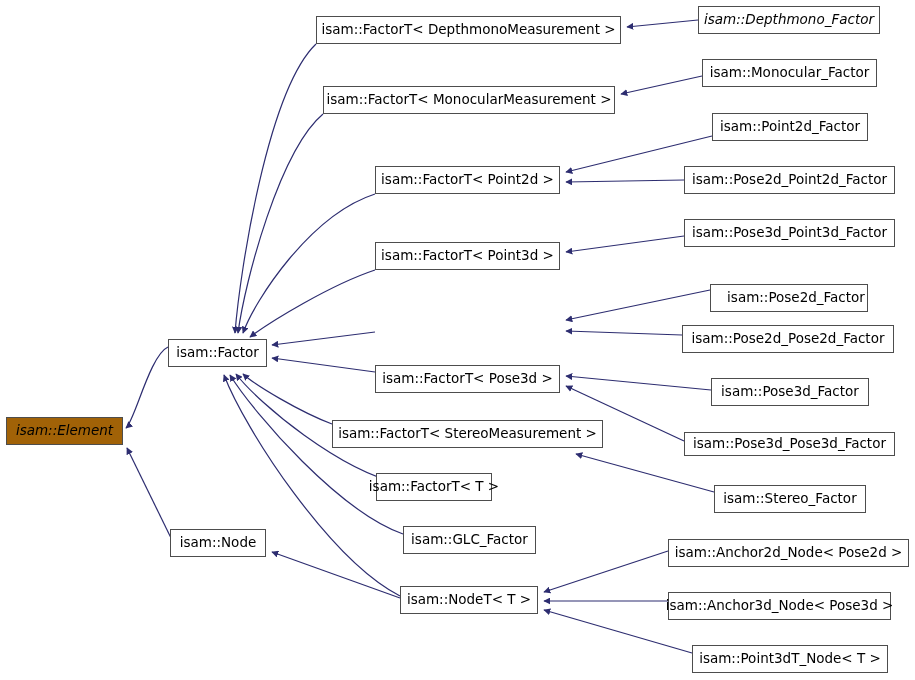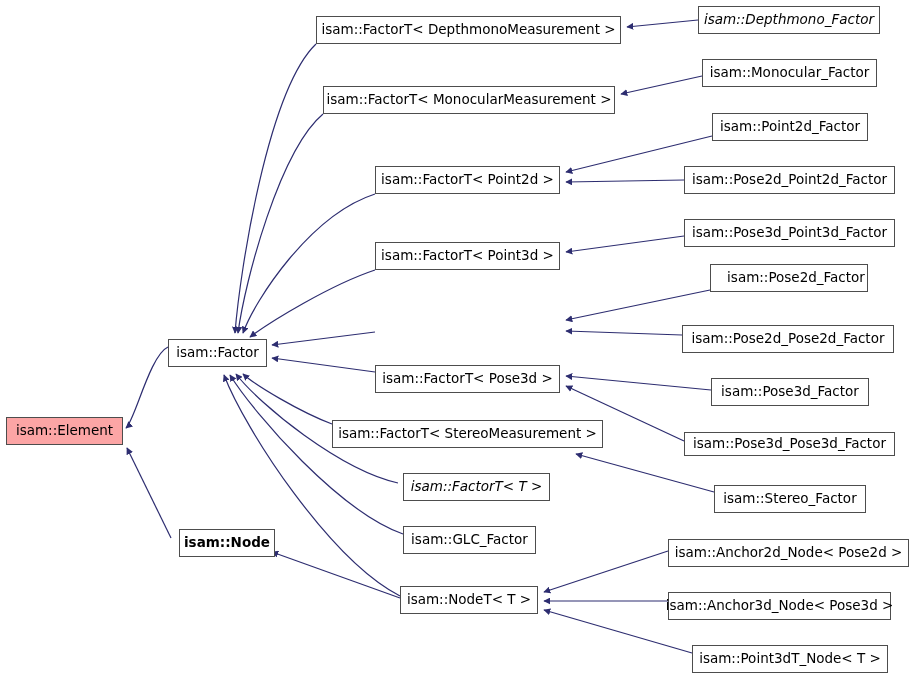--- a/index.html
+++ b/index.html
@@ -31,21 +31,22 @@
     color: #000000;
     font-size: 13.5px;
     line-height: 1;
     display: flex;
     align-items: center;
     justify-content: center;
     white-space: nowrap;
     letter-spacing: 0px;
   }
   .node.root {
-    background: #fca5a5;
+    background: #a16207;
+    font-style: italic;
   }
   .node-label {
     display: block;
     padding: 0 2px;
   }
 </style>
 </head>
 <body>
 
 <div id="diagram">
@@ -81,42 +82,42 @@
       <path d="M 668,551 L 544,592" fill="none" stroke="#2d2d70" stroke-width="1.2" marker-end="url(#arrowhead)"></path>
       <path d="M 668,601 L 544,601" fill="none" stroke="#2d2d70" stroke-width="1.2" marker-end="url(#arrowhead)"></path>
       <path d="M 692,653 L 544,610" fill="none" stroke="#2d2d70" stroke-width="1.2" marker-end="url(#arrowhead)"></path>
     </svg>
 <div class="node root" style="left: 6px; top: 417px; width: 117px; height: 28px;">
       <span class="node-label">isam::Element</span>
     </div>
     <div class="node" style="left: 168px; top: 339px; width: 99px; height: 28px;">
       <span class="node-label">isam::Factor</span>
     </div>
-    <div class="node" style="left: 179px; top: 529px; width: 96px; height: 28px; font-weight: bold;">
+    <div class="node" style="left: 170px; top: 529px; width: 96px; height: 28px;">
       <span class="node-label">isam::Node</span>
     </div>
     <div class="node" style="left: 316px; top: 16px; width: 305px; height: 28px; text-align: right;">
       <span class="node-label">isam::FactorT&lt; DepthmonoMeasurement &gt;</span>
     </div>
     <div class="node" style="left: 323px; top: 86px; width: 292px; height: 28px;">
       <span class="node-label">isam::FactorT&lt; MonocularMeasurement &gt;</span>
     </div>
     <div class="node" style="left: 375px; top: 166px; width: 185px; height: 28px;">
       <span class="node-label">isam::FactorT&lt; Point2d &gt;</span>
     </div>
     <div class="node" style="left: 375px; top: 242px; width: 185px; height: 28px;">
       <span class="node-label">isam::FactorT&lt; Point3d &gt;</span>
     </div>
     <div class="node" style="left: 375px; top: 365px; width: 185px; height: 28px; text-align: center;">
       <span class="node-label">isam::FactorT&lt; Pose3d &gt;</span>
     </div>
     <div class="node" style="left: 332px; top: 420px; width: 271px; height: 28px;">
       <span class="node-label">isam::FactorT&lt; StereoMeasurement &gt;</span>
     </div>
-    <div class="node" style="left: 403px; top: 473px; width: 147px; height: 28px; font-style: italic;">
+    <div class="node" style="left: 376px; top: 473px; width: 116px; height: 28px;">
       <span class="node-label">isam::FactorT&lt; T &gt;</span>
     </div>
     <div class="node" style="left: 403px; top: 526px; width: 133px; height: 28px;">
       <span class="node-label">isam::GLC_Factor</span>
     </div>
     <div class="node" style="left: 400px; top: 586px; width: 138px; height: 28px;">
       <span class="node-label">isam::NodeT&lt; T &gt;</span>
     </div>
     <div class="node" style="left: 698px; top: 6px; width: 182px; height: 28px; font-style: italic;">
       <span class="node-label">isam::Depthmono_Factor</span>
@@ -126,21 +127,21 @@
     </div>
     <div class="node" style="left: 712px; top: 113px; width: 156px; height: 28px;">
       <span class="node-label">isam::Point2d_Factor</span>
     </div>
     <div class="node" style="left: 684px; top: 166px; width: 211px; height: 28px;">
       <span class="node-label">isam::Pose2d_Point2d_Factor</span>
     </div>
     <div class="node" style="left: 684px; top: 219px; width: 211px; height: 28px;">
       <span class="node-label">isam::Pose3d_Point3d_Factor</span>
     </div>
-    <div class="node" style="left: 710px; top: 264px; width: 158px; height: 28px; padding-left: 14px;">
+    <div class="node" style="left: 710px; top: 284px; width: 158px; height: 28px; padding-left: 14px;">
       <span class="node-label">isam::Pose2d_Factor</span>
     </div>
     <div class="node" style="left: 682px; top: 325px; width: 212px; height: 28px;">
       <span class="node-label">isam::Pose2d_Pose2d_Factor</span>
     </div>
     <div class="node" style="left: 711px; top: 378px; width: 158px; height: 28px;">
       <span class="node-label">isam::Pose3d_Factor</span>
     </div>
     <div class="node" style="left: 684px; top: 432px; width: 211px; height: 24px; align-items: center;">
       <span class="node-label">isam::Pose3d_Pose3d_Factor</span>

